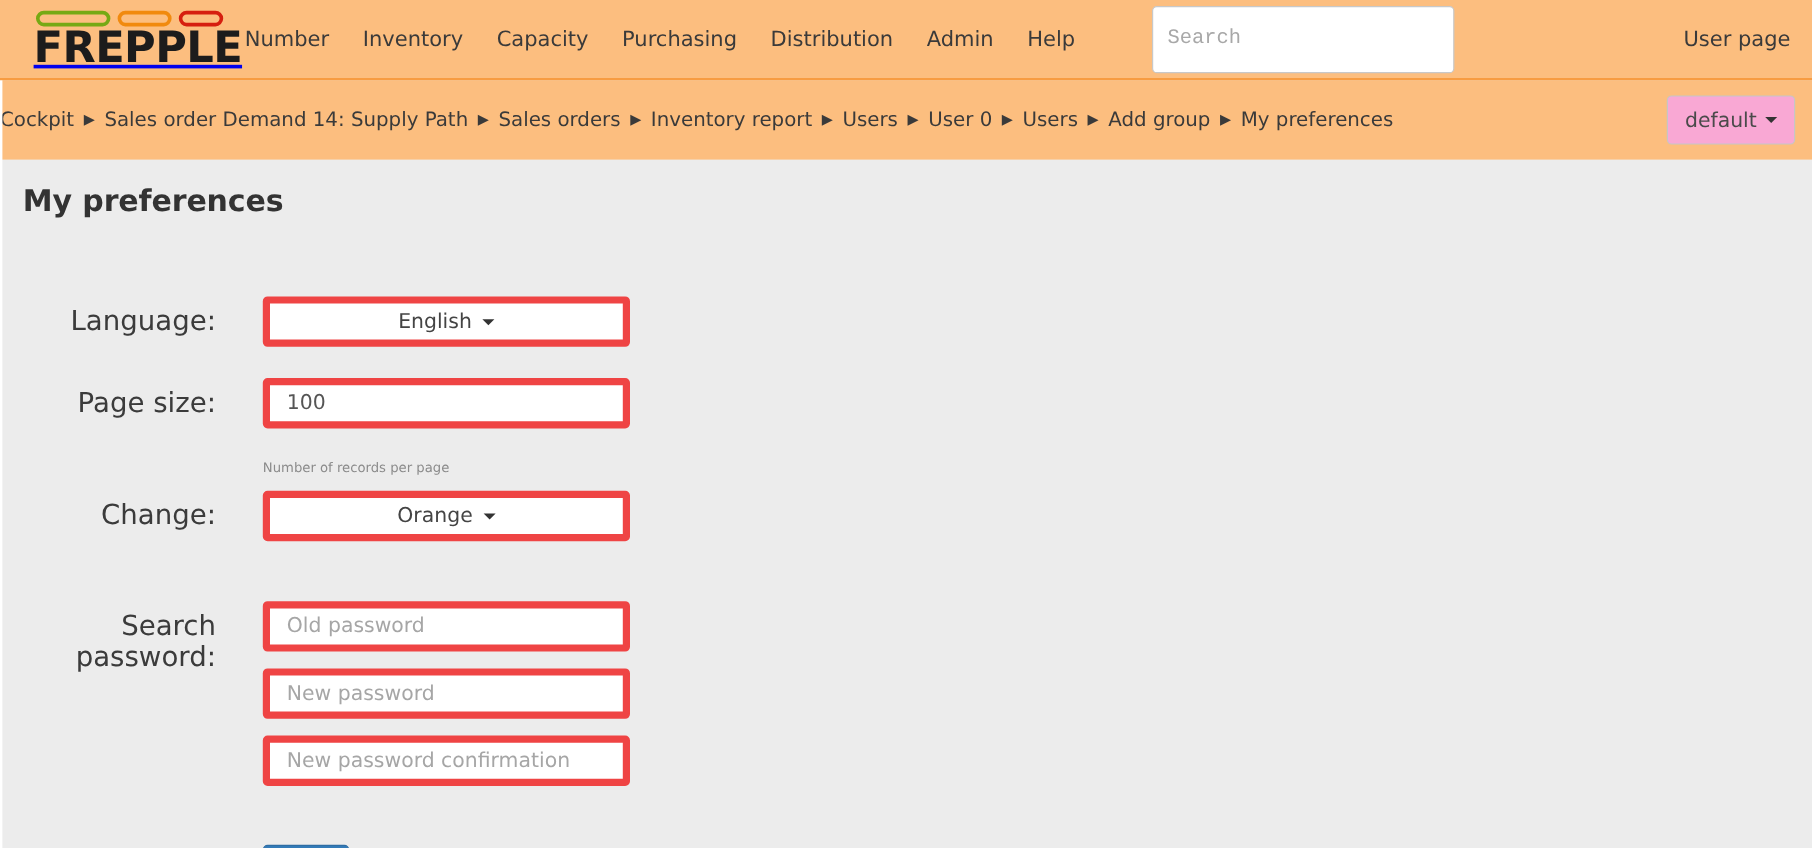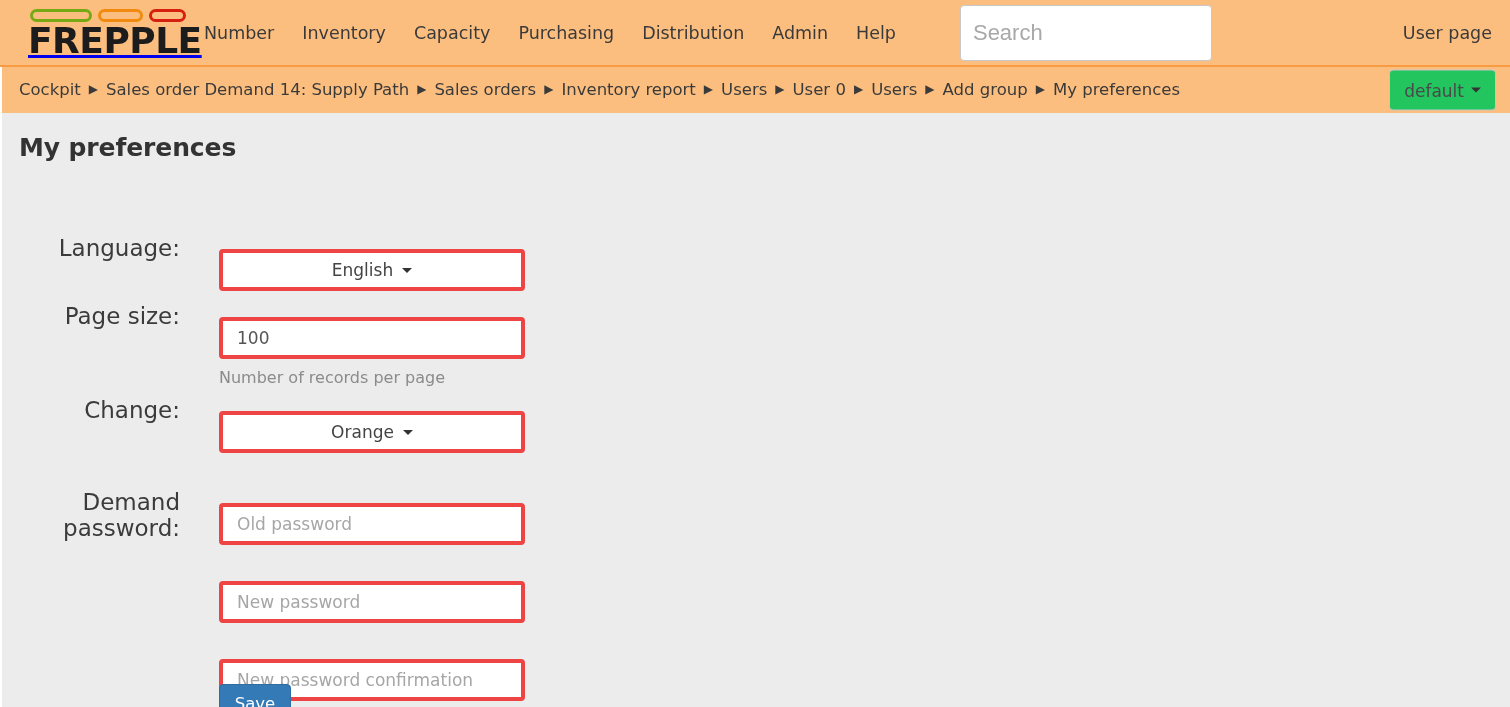--- a/index.html
+++ b/index.html
@@ -75,47 +75,46 @@
 
   .search-wrap {
     margin-left: 50px;
   }
   .search-input {
     width: 252px;
     height: 56px;
     border: 1px solid #c8c8c8;
     border-radius: 4px;
     background: #ffffff;
-    font-size: 22px;
-    font-family: Liberation Sans, sans-serif;
+    font-size: 17px;
+    font-family: Liberation Mono, monospace;
     color: #555;
     padding: 0 12px;
     outline: none;
   }
   .search-input::placeholder { color: #a8a8a8; }
 
   .user-block {
     position: absolute;
     right: 18px;
     top: 50%;
     transform: translateY(-50%);
     font-size: 17.5px;
     color: #3a3a3a;
     white-space: nowrap;
     text-decoration: none;
   }
 
   
   .crumbbar {
     position: relative;
-    height: 46px;
+    height: 66px;
     background: #fcbe7f;
     display: flex;
     align-items: center;
-    padding-left: 19px;
   }
   .crumbs {
     display: flex;
     align-items: center;
     flex-wrap: nowrap;
     font-size: 16.5px;
     line-height: 1;
   }
   .crumbs a {
     color: #3a3a3a;
@@ -130,21 +129,21 @@
     transform: translateY(-1px);
   }
 
   .default-btn {
     position: absolute;
     right: 14px;
     top: 50%;
     transform: translateY(-50%);
     min-width: 104px;
     height: 41px;
-    background: #22c55e;
+    background: #f9a8d4;
     border: 1px solid #c6c6c6;
     border-radius: 4px;
     font-family: inherit;
     font-size: 17px;
     color: #4a4a4a;
     cursor: pointer;
     padding: 0 14px;
     display: flex;
     align-items: center;
     justify-content: flex-start;
@@ -198,43 +197,42 @@
     padding-top: 8px;
     padding-right: 0;
   }
   .field-col {
     margin-left: 39px;
   }
   .ctl {
     width: 306px;
     height: 42px;
     background: #ffffff;
-    border: 4px solid #ef4444;
+    border: 6px solid #ef4444;
     border-radius: 4px;
     font-family: inherit;
     font-size: 17px;
     color: #555555;
     padding: 0 14px;
     outline: none;
     display: block;
-    margin-top: 22px;
   }
   .ctl::placeholder { color: #a6a6a6; }
   .ctl.dropdown {
     display: flex;
     align-items: center;
     justify-content: center;
     gap: 9px;
     cursor: pointer;
     color: #444444;
     text-align: center;
   }
   .help-text {
-    margin-top: 9px;
-    font-size: 16px;
+    margin-top: 26px;
+    font-size: 11px;
     color: #8b8b8b;
   }
   .gap-sm { height: 14px; }
 
   .save-btn {
     width: 72px;
     height: 38px;
     background: #337ab7;
     border: 1px solid #2e6da4;
     border-radius: 4px;
@@ -333,21 +331,21 @@
       <div class="form-label">Change:</div>
       <div class="field-col">
         <div class="ctl dropdown">
           <span>Orange</span>
           <span class="caret"></span>
         </div>
       </div>
     </div>
 
     <div class="form-row" style="top:309px; left:0;">
-      <div class="form-label">Demand password:</div>
+      <div class="form-label">Search password:</div>
       <div class="field-col">
         <input class="ctl" type="password" placeholder="Old password" style="">
         <div class="gap-sm"></div>
         <input class="ctl" type="password" placeholder="New password" style="">
         <div class="gap-sm"></div>
         <input class="ctl" type="password" placeholder="New password confirmation" style="">
       </div>
     </div>
 
     <div class="form-row" style="top:512px; left:0;">

